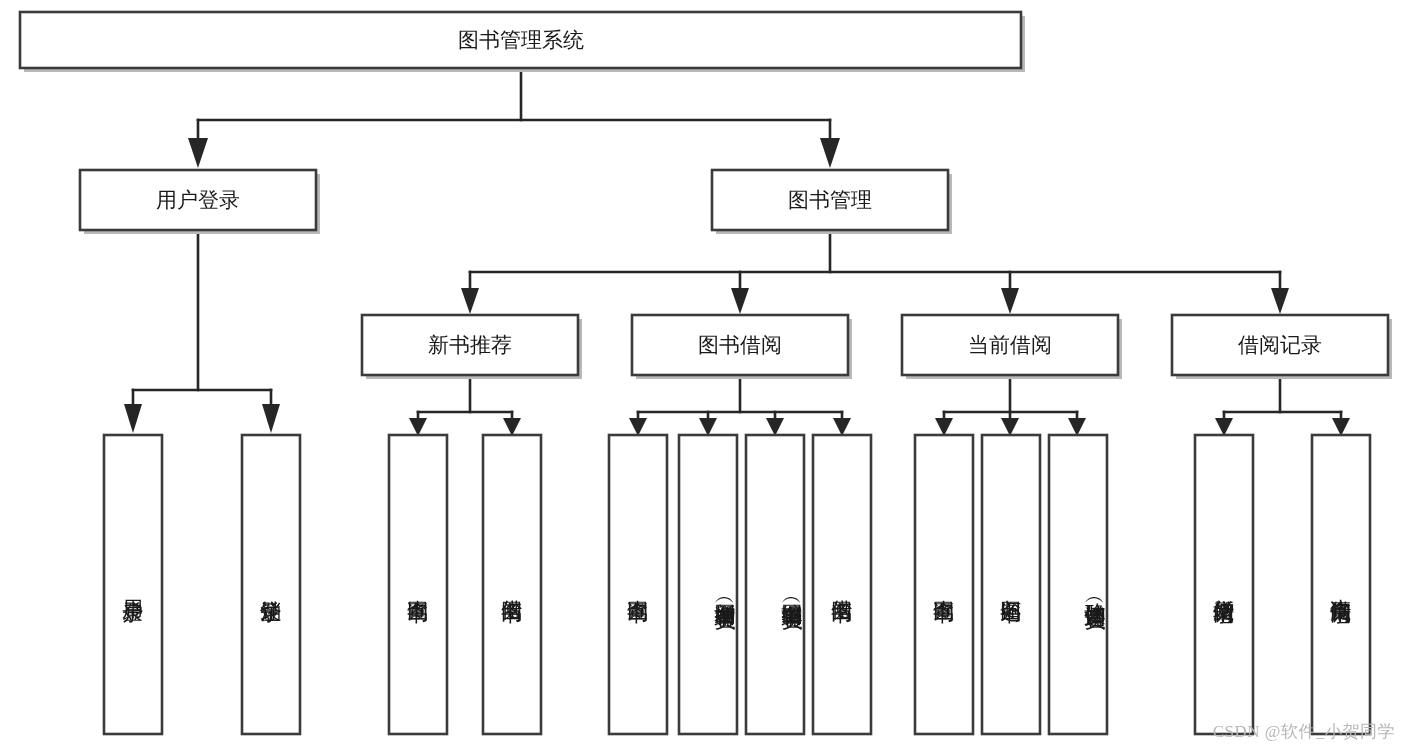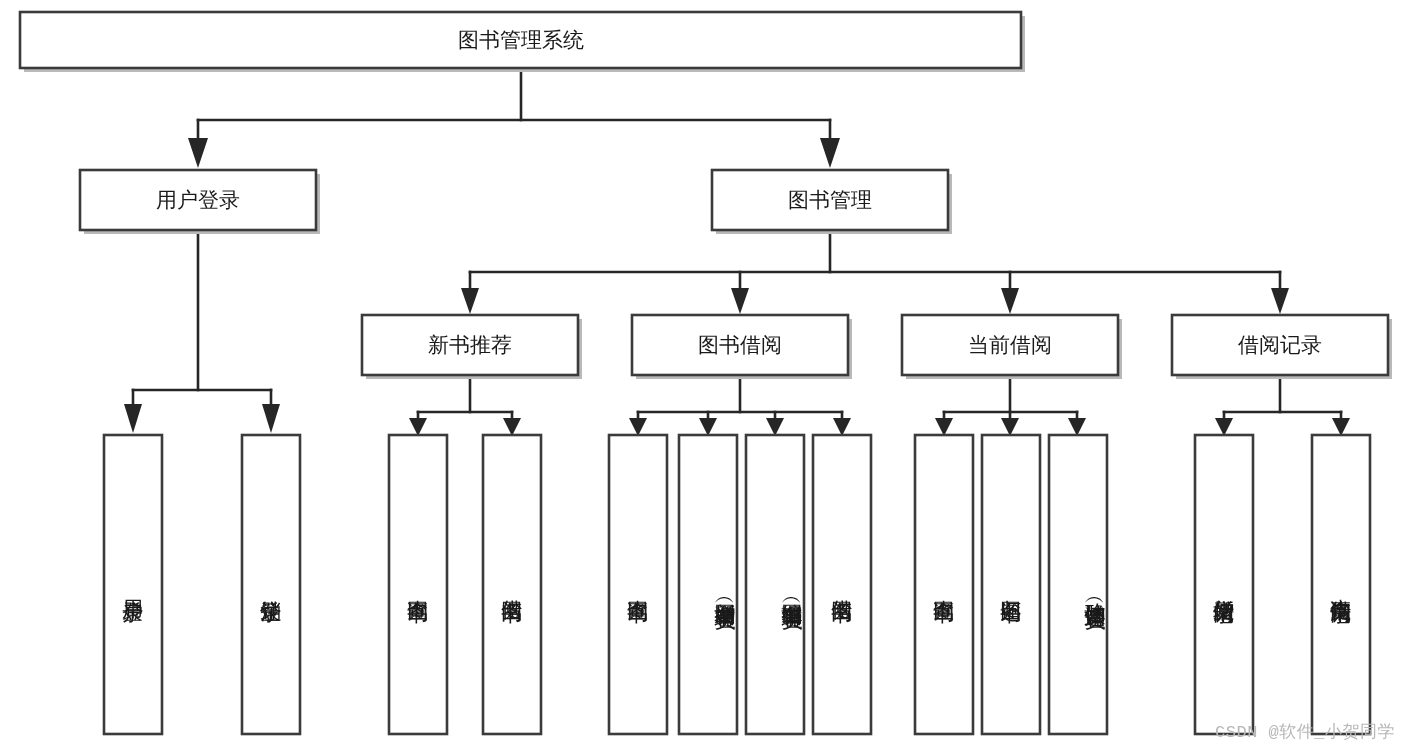--- a/index.html
+++ b/index.html
@@ -61,21 +61,21 @@
     line-height: 1.12;
     color: #1a1a1a;
     letter-spacing: 1px;
     white-space: nowrap;
     pointer-events: none;
   }
   .watermark {
     position: absolute;
     right: 10px;
     bottom: 4px;
-    font-family: Liberation Mono, monospace;
+    font-family: Liberation Serif, serif;
     font-size: 17px;
     color: #b7b7b7;
     letter-spacing: 0.5px;
     white-space: nowrap;
   }
 </style>
 </head>
 <body>
 
 <div id="diagram-root">

